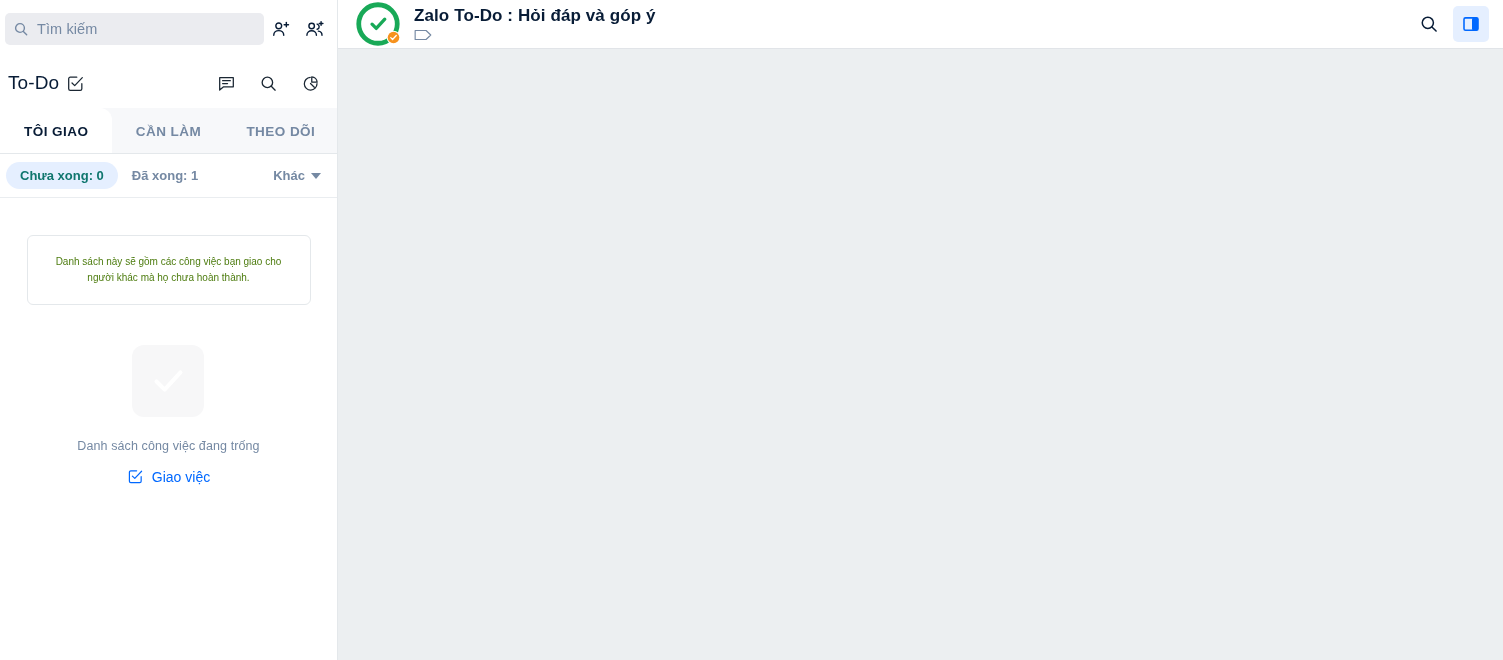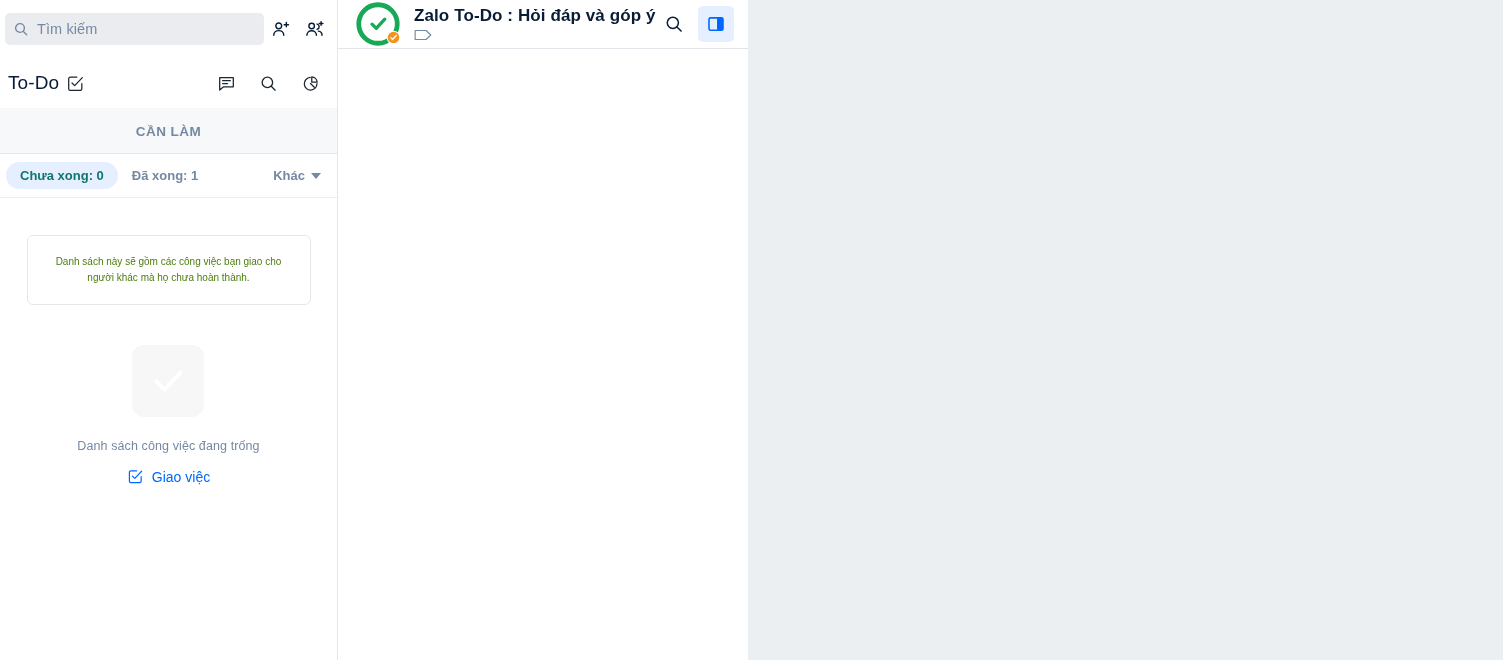--- a/index.html
+++ b/index.html
@@ -159,21 +159,21 @@
   }
   .assign-link {
     margin-top: 15px;
     display: flex; align-items: center; gap: 8px;
     color: #0068ff; font-size: 14px; cursor: pointer;
   }
 
   
   .right-side {
     flex: 1; height: 660px;
-    display: flex; flex-direction: row;
+    display: flex; flex-direction: column;
     background: #ffffff;
   }
   .conv-header {
     height: 49px; min-height: 49px;
     background: #ffffff;
     border-bottom: 1px solid #e1e4e8;
     display: flex; align-items: center;
     padding: 0 14px 0 18px;
   }
   .avatar-wrap { position: relative; width: 44px; height: 44px; flex: 0 0 44px; }
@@ -257,22 +257,28 @@
           <svg viewBox="0 0 24 24" width="19" height="19" fill="none" stroke="currentColor" stroke-width="1.6" stroke-linecap="round" stroke-linejoin="round">
             <path d="M20.2 12.3a8 8 0 1 1-8.5-8"></path>
             <path d="M13.6 3.6a7.3 7.3 0 0 1 6.8 6.8h-6.8z"></path>
             <line x1="12" y1="12" x2="16.8" y2="16.8"></line>
           </svg>
         </div>
       </div>
     </div>
 
     <div class="tabs">
+      <div class="tab active">
+        <span>TÔI GIAO</span>
+      </div>
       <div class="tab">
         <span>CẦN LÀM</span>
+      </div>
+      <div class="tab">
+        <span>THEO DÕI</span>
       </div>
       <div class="tabs-underline"></div>
     </div>
 
     <div class="filters">
       <div class="chip active">
         <span>Chưa xong: 0</span>
       </div>
       <div class="chip">
         <span>Đã xong: 1</span>

